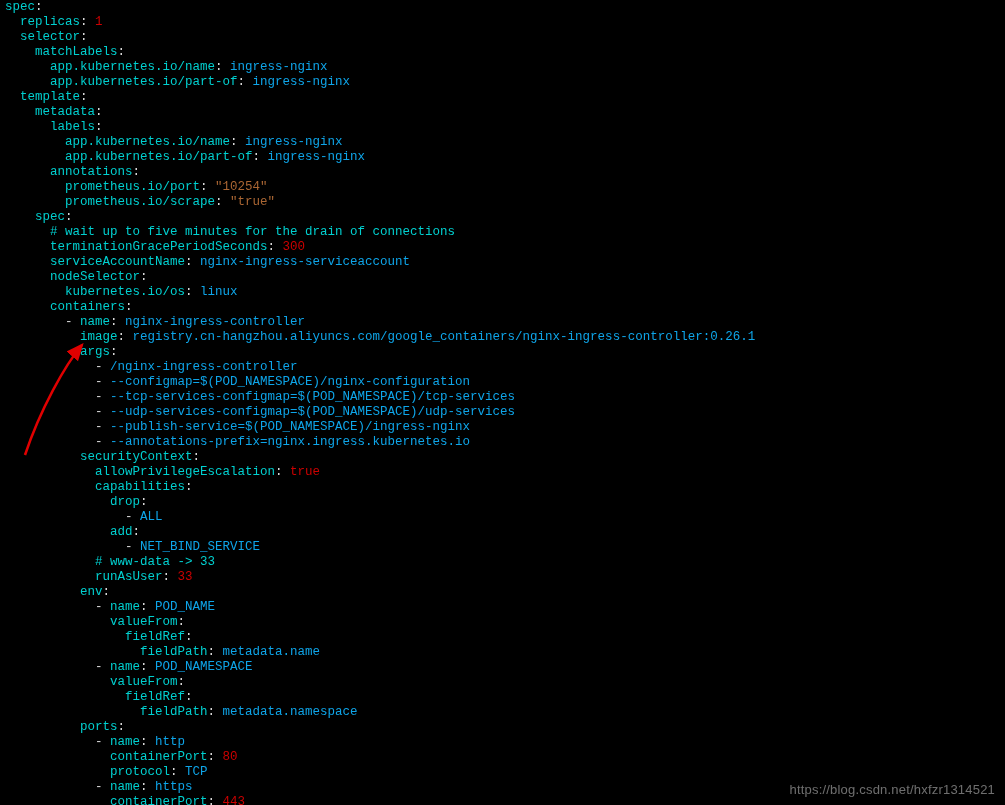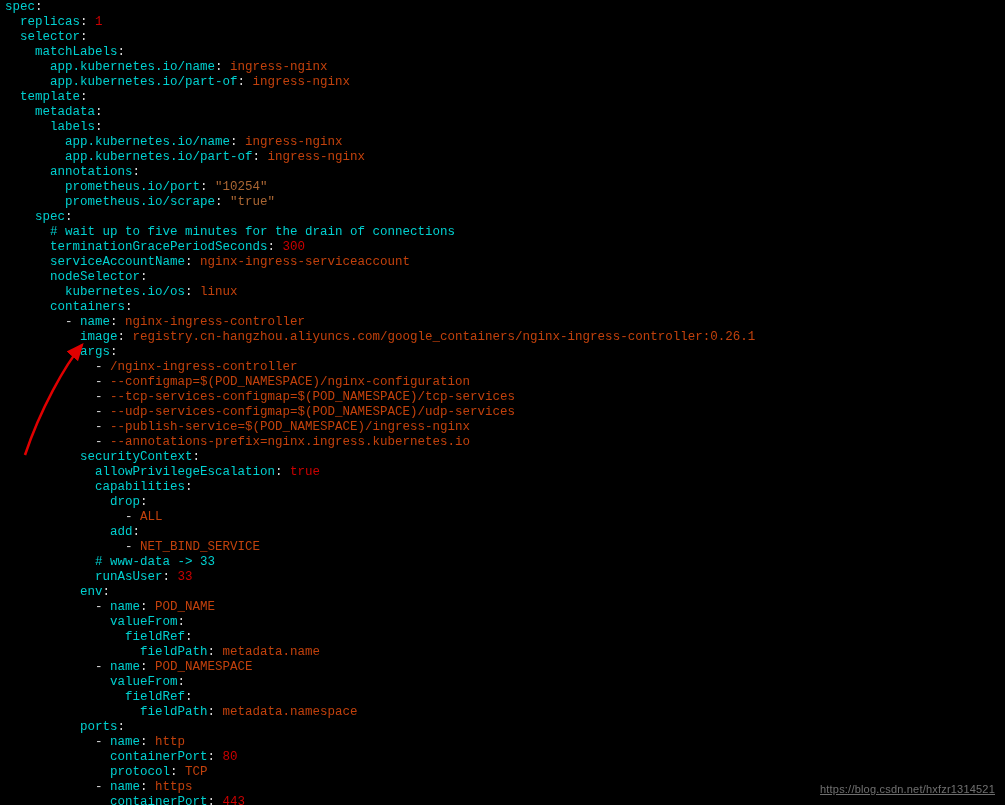--- a/index.html
+++ b/index.html
@@ -19,21 +19,21 @@
   }
   pre {
     margin: 0;
     padding: 0 0 0 5px;
     white-space: pre;
     font-family: inherit;
   }
   .k { color: #00d0d0; }   
   .n { color: #cc0000; }   
   .s { color: #aa6633; }   
-  .v { color: #c2410c; }   
+  .v { color: #0ea5e9; }   
   .c { color: #00d0d0; text-align: right; }   
   .p { color: #dddddd; }   
   .d { color: #dddddd; }   
 
   .line { display: block; }
 
   
   .arrow {
     position: absolute;
     left: 20px;
@@ -42,24 +42,23 @@
     height: 120px;
     pointer-events: none;
   }
 
   .watermark {
     position: absolute;
     right: 10px;
     bottom: 8px;
     color: rgba(200,200,200,0.55);
     font-family: Arial, sans-serif;
-    font-size: 11px;
+    font-size: 13px;
     letter-spacing: 0.2px;
     text-shadow: 0 0 2px #000;
-    text-decoration: underline;
   }
 </style>
 </head>
 <body>
 
 <pre id="code"><span class="line"><span class="k">spec</span><span class="p">:</span></span><span class="line"><span class="p">  </span><span class="k">replicas</span><span class="p">: </span><span class="n">1</span></span><span class="line"><span class="p">  </span><span class="k">selector</span><span class="p">:</span></span><span class="line"><span class="p">    </span><span class="k">matchLabels</span><span class="p">:</span></span><span class="line"><span class="p">      </span><span class="k">app.kubernetes.io/name</span><span class="p">: </span><span class="v">ingress-nginx</span></span><span class="line"><span class="p">      </span><span class="k">app.kubernetes.io/part-of</span><span class="p">: </span><span class="v">ingress-nginx</span></span><span class="line"><span class="p">  </span><span class="k">template</span><span class="p">:</span></span><span class="line"><span class="p">    </span><span class="k">metadata</span><span class="p">:</span></span><span class="line"><span class="p">      </span><span class="k">labels</span><span class="p">:</span></span><span class="line"><span class="p">        </span><span class="k">app.kubernetes.io/name</span><span class="p">: </span><span class="v">ingress-nginx</span></span><span class="line"><span class="p">        </span><span class="k">app.kubernetes.io/part-of</span><span class="p">: </span><span class="v">ingress-nginx</span></span><span class="line"><span class="p">      </span><span class="k">annotations</span><span class="p">:</span></span><span class="line"><span class="p">        </span><span class="k">prometheus.io/port</span><span class="p">: </span><span class="s">"10254"</span></span><span class="line"><span class="p">        </span><span class="k">prometheus.io/scrape</span><span class="p">: </span><span class="s">"true"</span></span><span class="line"><span class="p">    </span><span class="k">spec</span><span class="p">:</span></span><span class="line"><span class="p">      </span><span class="c"># wait up to five minutes for the drain of connections</span></span><span class="line"><span class="p">      </span><span class="k">terminationGracePeriodSeconds</span><span class="p">: </span><span class="n">300</span></span><span class="line"><span class="p">      </span><span class="k">serviceAccountName</span><span class="p">: </span><span class="v">nginx-ingress-serviceaccount</span></span><span class="line"><span class="p">      </span><span class="k">nodeSelector</span><span class="p">:</span></span><span class="line"><span class="p">        </span><span class="k">kubernetes.io/os</span><span class="p">: </span><span class="v">linux</span></span><span class="line"><span class="p">      </span><span class="k">containers</span><span class="p">:</span></span><span class="line"><span class="p">        </span><span class="d">- </span><span class="k">name</span><span class="p">: </span><span class="v">nginx-ingress-controller</span></span><span class="line"><span class="p">          </span><span class="k">image</span><span class="p">: </span><span class="v">registry.cn-hangzhou.aliyuncs.com/google_containers/nginx-ingress-controller:0.26.1</span></span><span class="line"><span class="p">          </span><span class="k">args</span><span class="p">:</span></span><span class="line"><span class="p">            </span><span class="d">- </span><span class="v">/nginx-ingress-controller</span></span><span class="line"><span class="p">            </span><span class="d">- </span><span class="v">--configmap=$(POD_NAMESPACE)/nginx-configuration</span></span><span class="line"><span class="p">            </span><span class="d">- </span><span class="v">--tcp-services-configmap=$(POD_NAMESPACE)/tcp-services</span></span><span class="line"><span class="p">            </span><span class="d">- </span><span class="v">--udp-services-configmap=$(POD_NAMESPACE)/udp-services</span></span><span class="line"><span class="p">            </span><span class="d">- </span><span class="v">--publish-service=$(POD_NAMESPACE)/ingress-nginx</span></span><span class="line"><span class="p">            </span><span class="d">- </span><span class="v">--annotations-prefix=nginx.ingress.kubernetes.io</span></span><span class="line"><span class="p">          </span><span class="k">securityContext</span><span class="p">:</span></span><span class="line"><span class="p">            </span><span class="k">allowPrivilegeEscalation</span><span class="p">: </span><span class="n">true</span></span><span class="line"><span class="p">            </span><span class="k">capabilities</span><span class="p">:</span></span><span class="line"><span class="p">              </span><span class="k">drop</span><span class="p">:</span></span><span class="line"><span class="p">                </span><span class="d">- </span><span class="v">ALL</span></span><span class="line"><span class="p">              </span><span class="k">add</span><span class="p">:</span></span><span class="line"><span class="p">                </span><span class="d">- </span><span class="v">NET_BIND_SERVICE</span></span><span class="line"><span class="p">            </span><span class="c"># www-data -&gt; 33</span></span><span class="line"><span class="p">            </span><span class="k">runAsUser</span><span class="p">: </span><span class="n">33</span></span><span class="line"><span class="p">          </span><span class="k">env</span><span class="p">:</span></span><span class="line"><span class="p">            </span><span class="d">- </span><span class="k">name</span><span class="p">: </span><span class="v">POD_NAME</span></span><span class="line"><span class="p">              </span><span class="k">valueFrom</span><span class="p">:</span></span><span class="line"><span class="p">                </span><span class="k">fieldRef</span><span class="p">:</span></span><span class="line"><span class="p">                  </span><span class="k">fieldPath</span><span class="p">: </span><span class="v">metadata.name</span></span><span class="line"><span class="p">            </span><span class="d">- </span><span class="k">name</span><span class="p">: </span><span class="v">POD_NAMESPACE</span></span><span class="line"><span class="p">              </span><span class="k">valueFrom</span><span class="p">:</span></span><span class="line"><span class="p">                </span><span class="k">fieldRef</span><span class="p">:</span></span><span class="line"><span class="p">                  </span><span class="k">fieldPath</span><span class="p">: </span><span class="v">metadata.namespace</span></span><span class="line"><span class="p">          </span><span class="k">ports</span><span class="p">:</span></span><span class="line"><span class="p">            </span><span class="d">- </span><span class="k">name</span><span class="p">: </span><span class="v">http</span></span><span class="line"><span class="p">              </span><span class="k">containerPort</span><span class="p">: </span><span class="n">80</span></span><span class="line"><span class="p">              </span><span class="k">protocol</span><span class="p">: </span><span class="v">TCP</span></span><span class="line"><span class="p">            </span><span class="d">- </span><span class="k">name</span><span class="p">: </span><span class="v">https</span></span><span class="line"><span class="p">              </span><span class="k">containerPort</span><span class="p">: </span><span class="n">443</span></span></pre>
 
 <svg class="arrow" viewBox="0 0 70 120">
   <defs>
     <marker id="ah" markerWidth="8" markerHeight="8" refX="6" refY="3" orient="auto">

